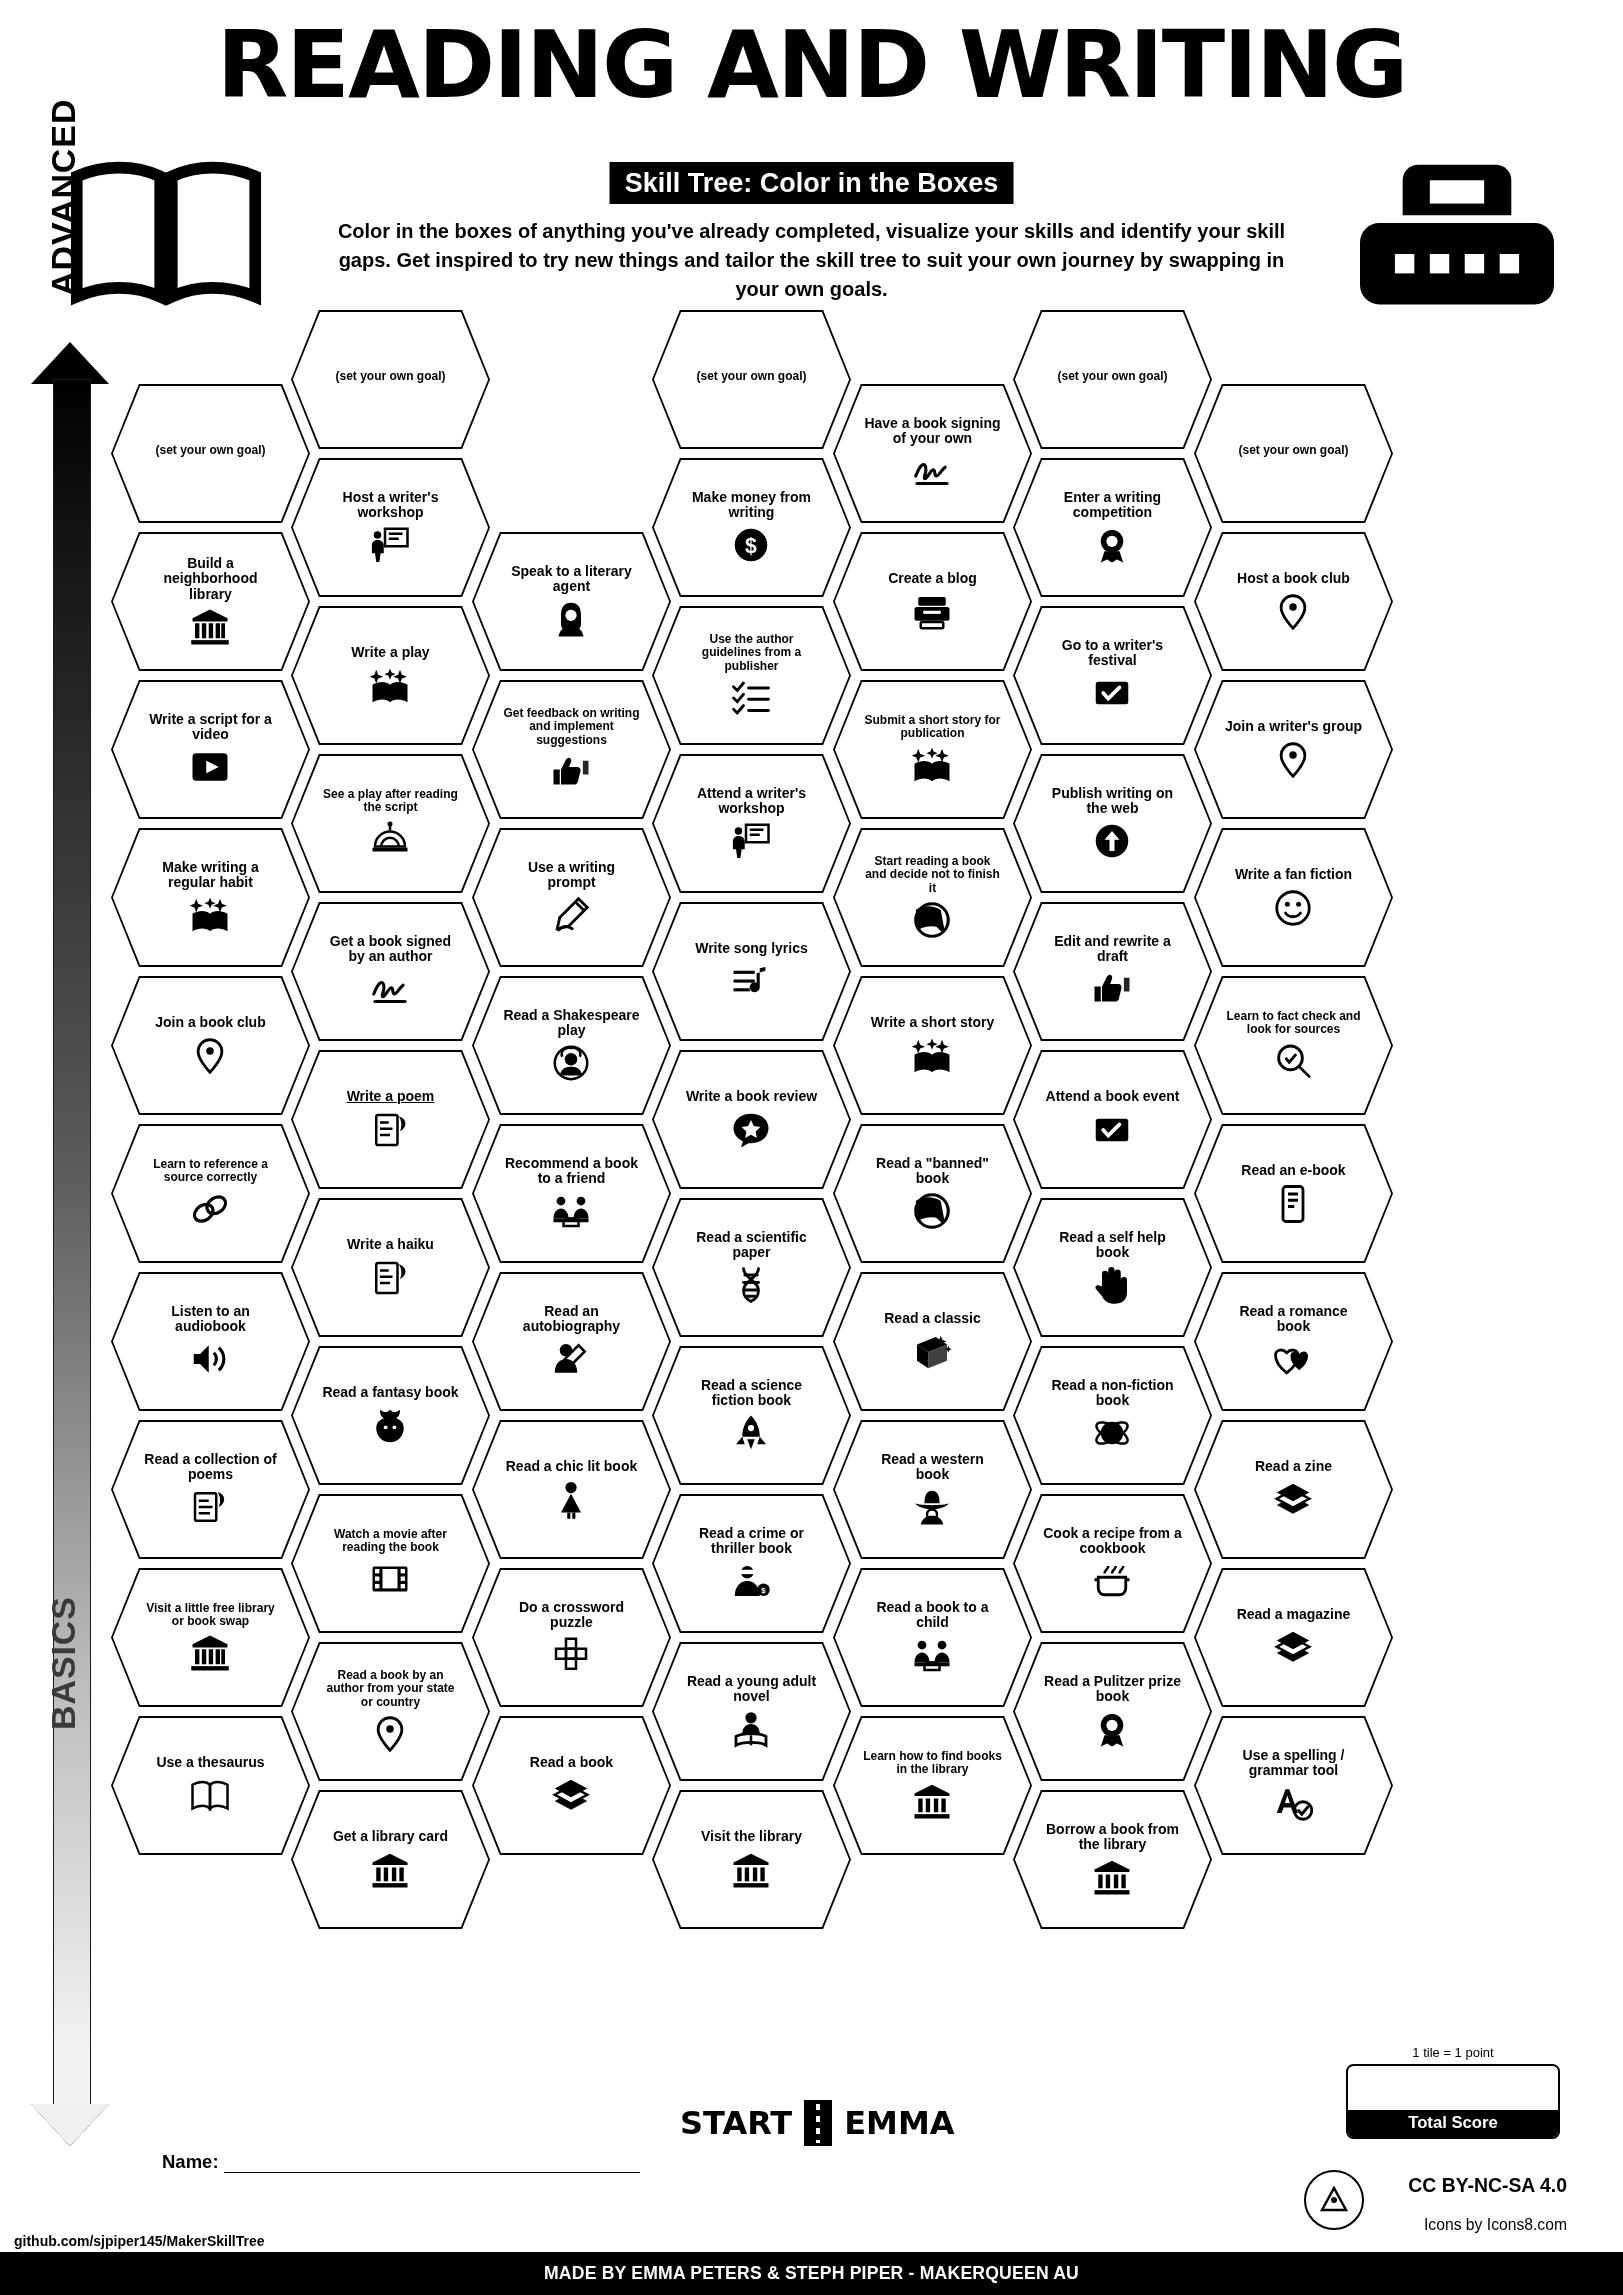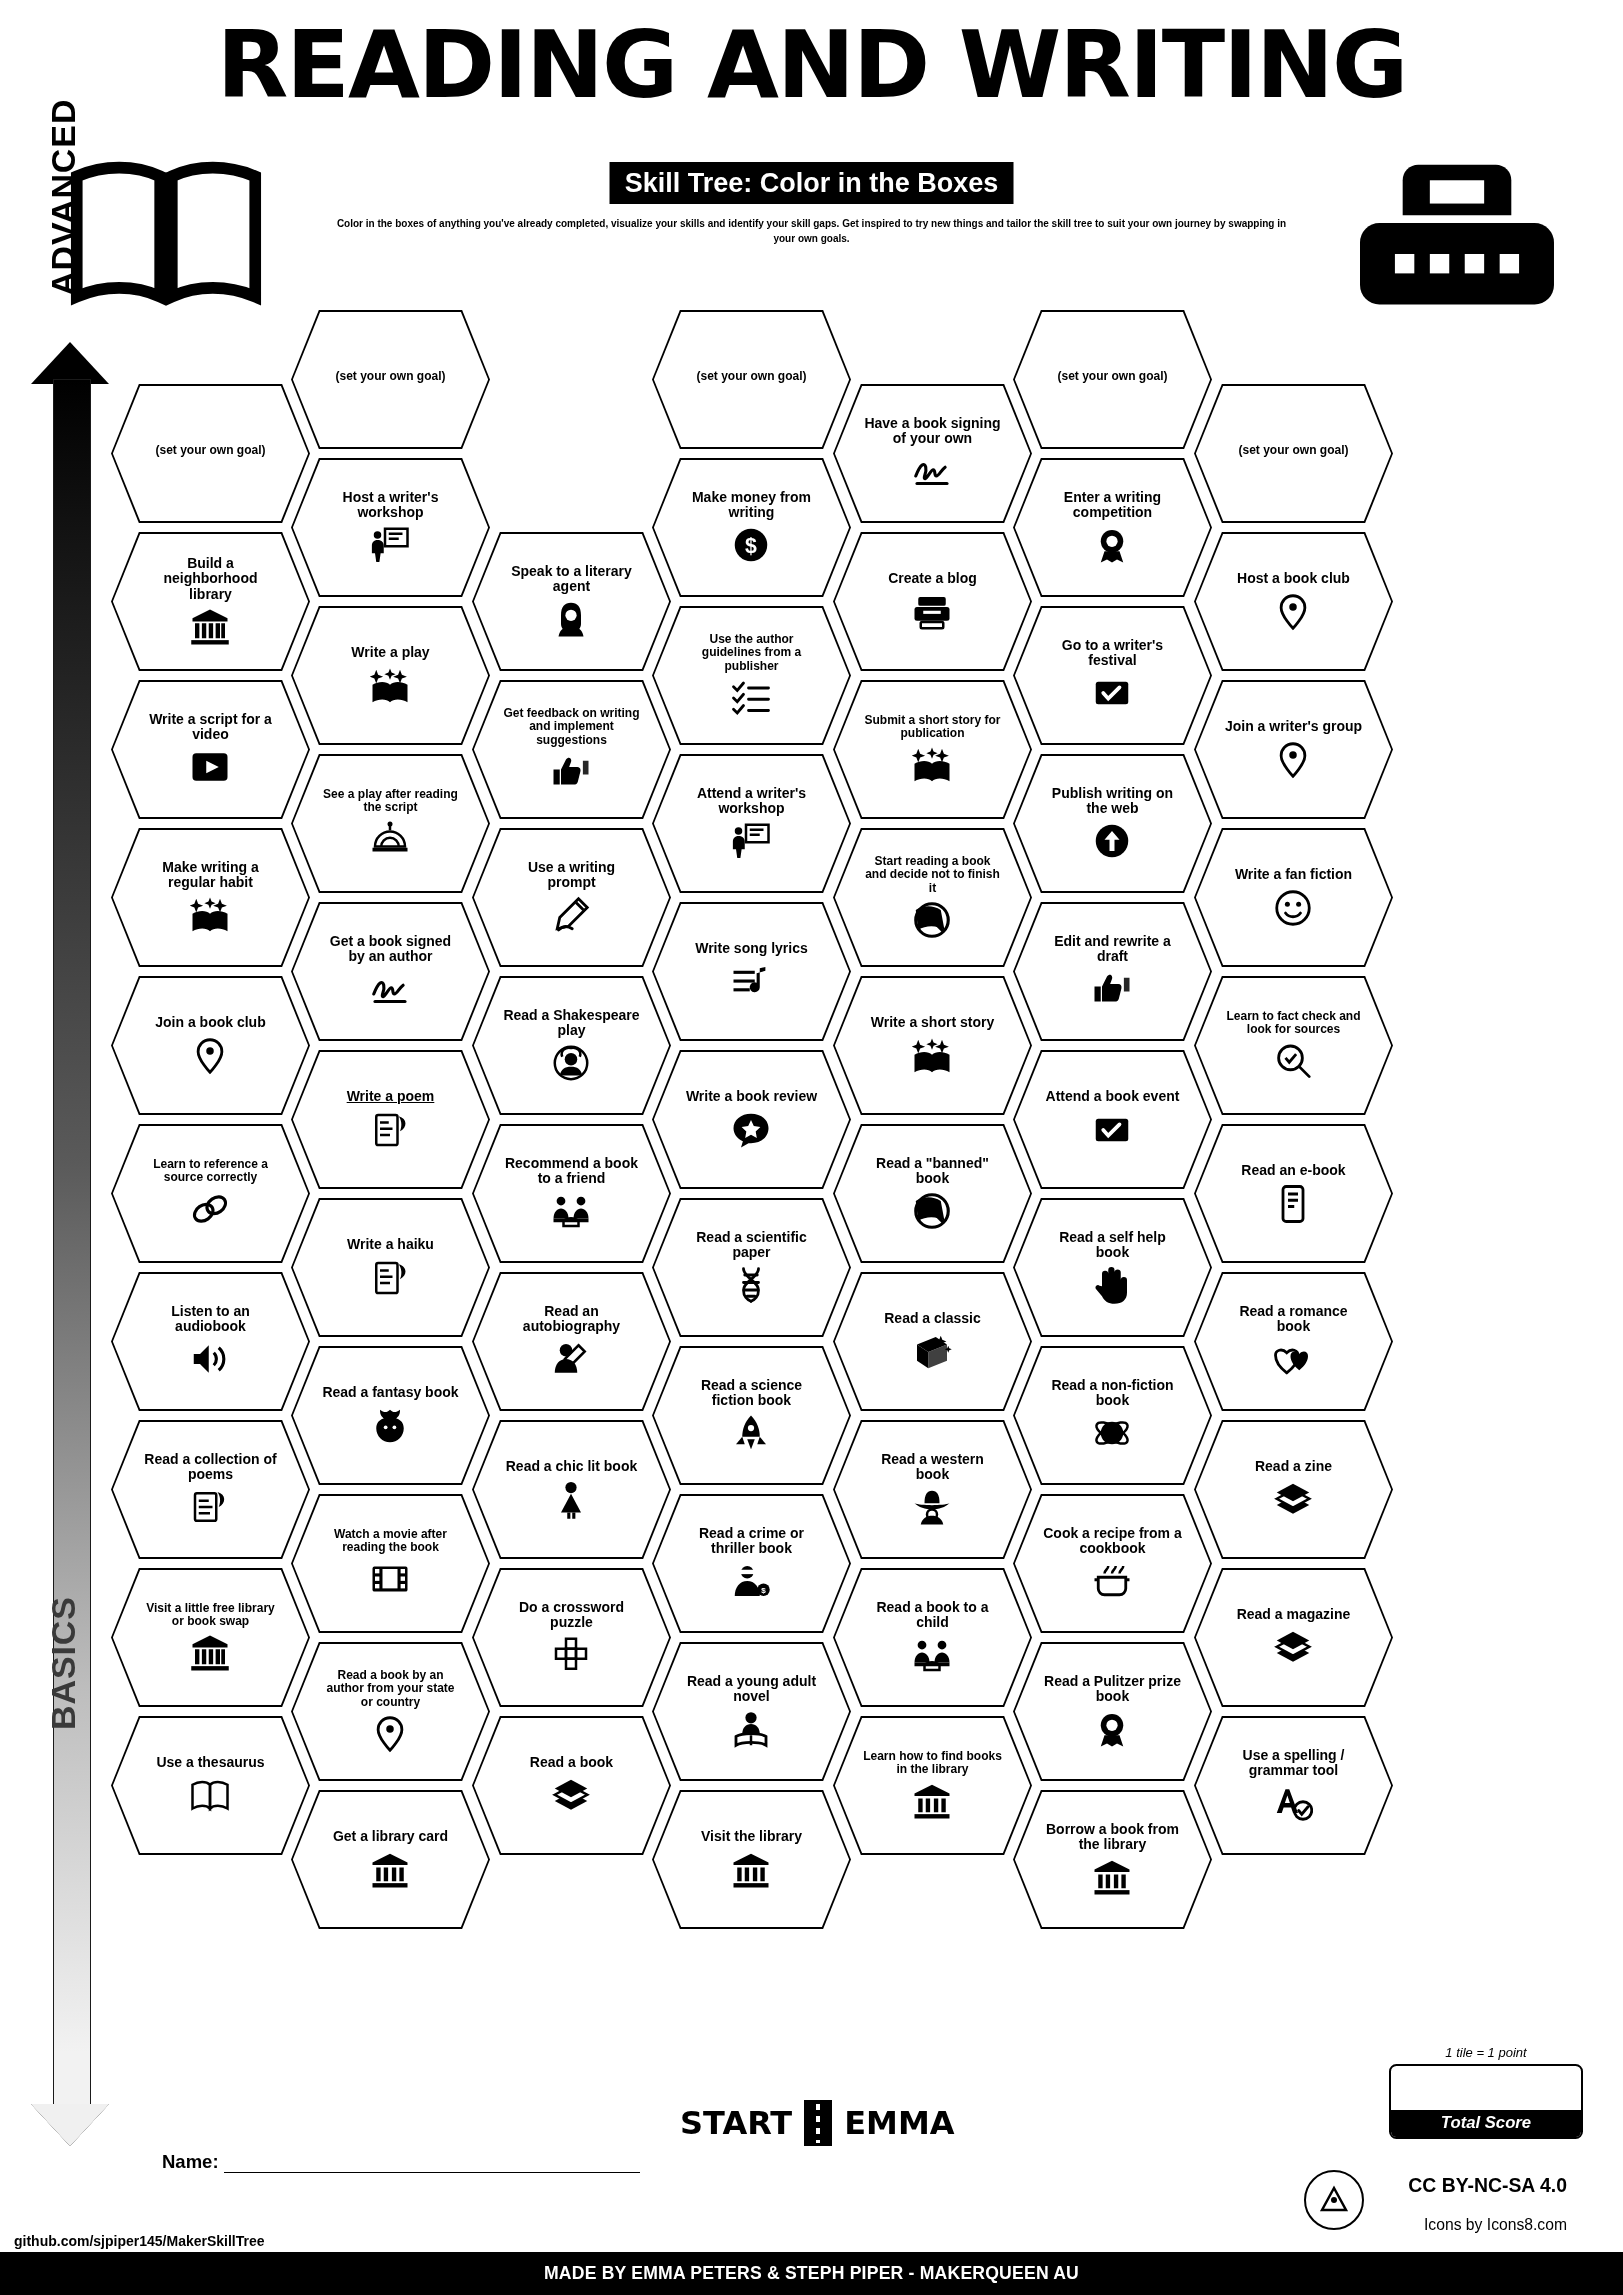--- a/index.html
+++ b/index.html
@@ -25,21 +25,21 @@
     position: absolute; top: 162px; left: 50%; transform: translateX(-50%);
     background: #000; color: #fff;
     padding: 5.6px 15.7px;
     font-size: 27px; font-weight: 700;
     font-family: "Liberation Sans", sans-serif;
     white-space: nowrap;
   }
   #intro {
     position: absolute; top: 217px; left: 50%; transform: translateX(-50%);
     width: 971px; text-align: center;
-    font-size: 10px; line-height: 1.45; font-weight: 600;
+    font-size: 20px; line-height: 1.45; font-weight: 600;
   }
 
   
   #book-logo { position: absolute; top: 157px; left: 69px; width: 194px; height: 153px; }
   #printer-logo { position: absolute; top: 157px; right: 69px; width: 194px; height: 153px; }
 
   
   #axis {
     position: absolute; left: 28px; top: 342px; width: 83px; height: 1804px;
   }
@@ -120,21 +120,21 @@
     background: repeating-linear-gradient(to bottom, #fff 0 6.5px, #000 6.5px 12px);
   }
   #name-line {
     position: absolute; left: 162px; top: 2151px;
     font-size: 18.5px; font-weight: 600;
     display: flex; align-items: flex-end; gap: 5.6px;
   }
   #name-rule { width: 416px; border-bottom: 1.9px solid #000; height: 3.7px; }
 
   #score-box {
-    position: absolute; right: 40px; top: 2045px; width: 194px; font-style: italic;
+    position: absolute; right: 63px; top: 2045px; width: 214px;
   }
   #score-note { font-size: 13px; text-align: center; margin-bottom: 3.7px; }
   #score-card {
     border: 2.3px solid #000; border-radius: 7.4px; overflow: hidden;
     background: #fff;
   }
   #score-blank { height: 44px; }
   #score-label {
     background: #000; color: #fff; text-align: center;
     font-size: 16.7px; font-weight: 700; padding: 3.7px 0;

